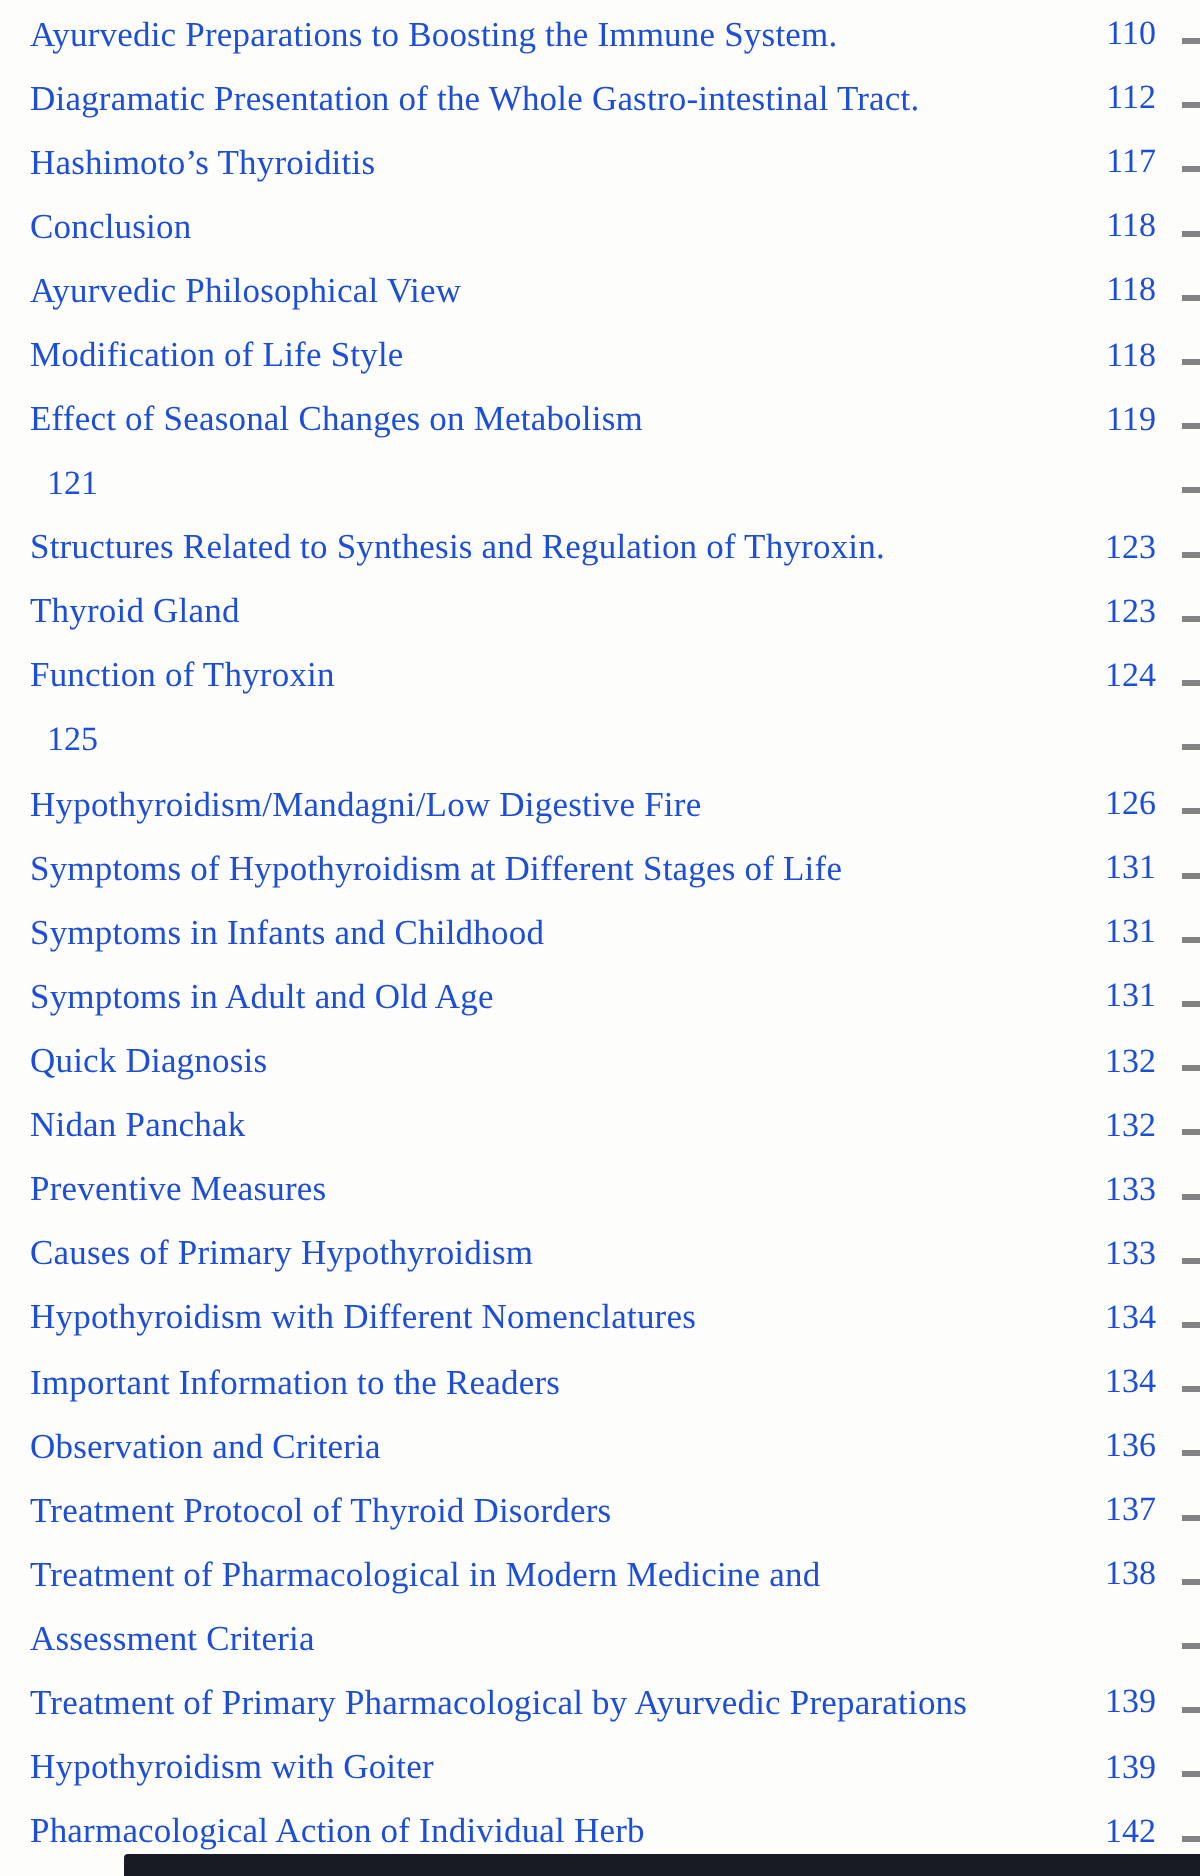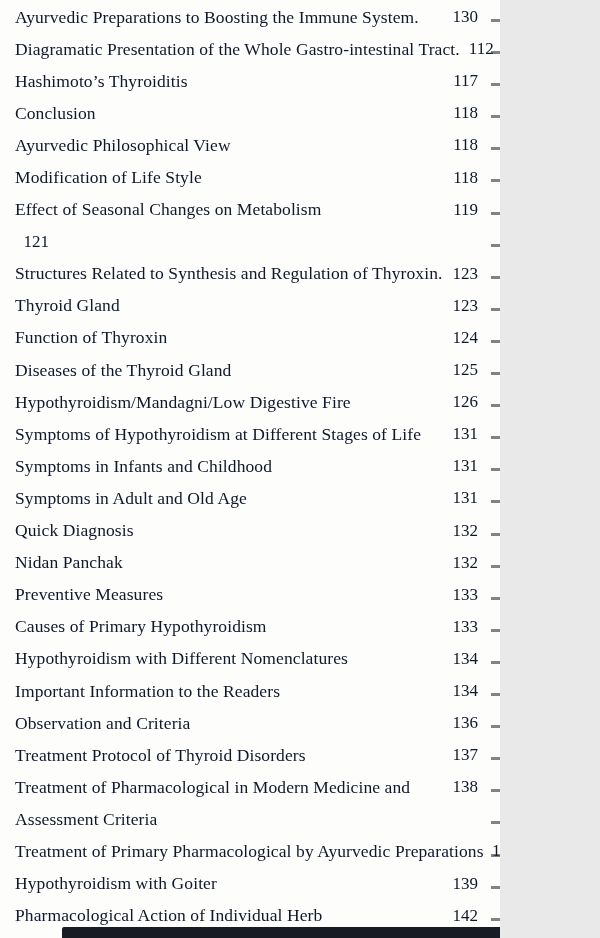--- a/index.html
+++ b/index.html
@@ -2,26 +2,26 @@
 <html><head>
 <meta charset="utf-8">
 <style>
   html, body {
     margin: 0;
     padding: 0;
     background: #e9e9e9;
   }
   .page {
     position: relative;
-    width: 500px;
+    width: 600px;
     height: 938px;
     background: #fdfdfc;
     overflow: hidden;
     font-family: "Liberation Serif", "DejaVu Serif", serif;
-    color: #0f172a;
+    color: #1d4ed8;
   }
   .toc-list {
     position: absolute;
     top: 1px;
     left: 0;
     right: 0;
   }
   .toc-row {
     display: flex;
     align-items: center;
@@ -71,21 +71,21 @@
     border-radius: 2px 0 0 0;
   }
 </style>
 </head>
 <body>
 
 <div class="page">
   <div class="toc-list">
   <div class="toc-row">
     <span class="toc-title">Ayurvedic Preparations to Boosting the Immune System.</span>
-    <span class="toc-page">130</span>
+    <span class="toc-page">110</span>
   </div>
 
   <div class="toc-row">
     <span class="toc-title">Diagramatic Presentation of the Whole Gastro-intestinal Tract.</span>
     <span class="toc-page">112</span>
   </div>
 
   <div class="toc-row">
     <span class="toc-title">Hashimoto’s Thyroiditis</span>
     <span class="toc-page">117</span>
@@ -124,21 +124,20 @@
     <span class="toc-title">Thyroid Gland</span>
     <span class="toc-page">123</span>
   </div>
 
   <div class="toc-row">
     <span class="toc-title">Function of Thyroxin</span>
     <span class="toc-page">124</span>
   </div>
 
   <div class="toc-row">
-    <span class="toc-title">Diseases of the Thyroid Gland</span>
     <span class="toc-page">125</span>
   </div>
 
   <div class="toc-row">
     <span class="toc-title">Hypothyroidism/Mandagni/Low Digestive Fire</span>
     <span class="toc-page">126</span>
   </div>
 
   <div class="toc-row">
     <span class="toc-title">Symptoms of Hypothyroidism at Different Stages of Life</span>

